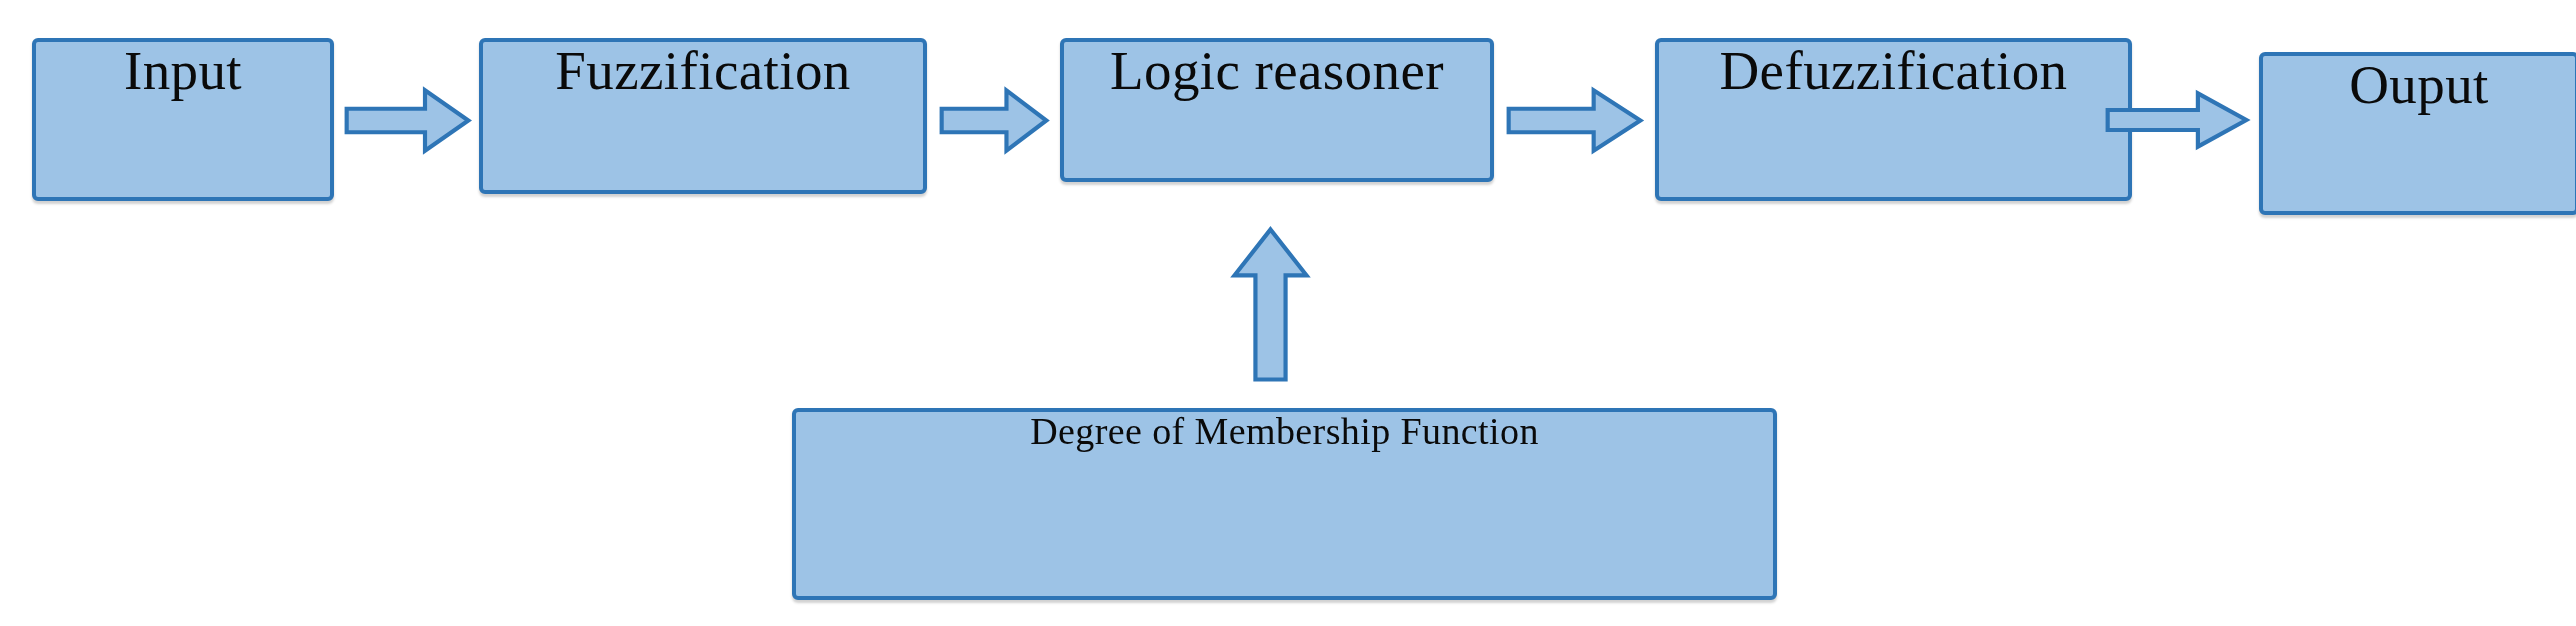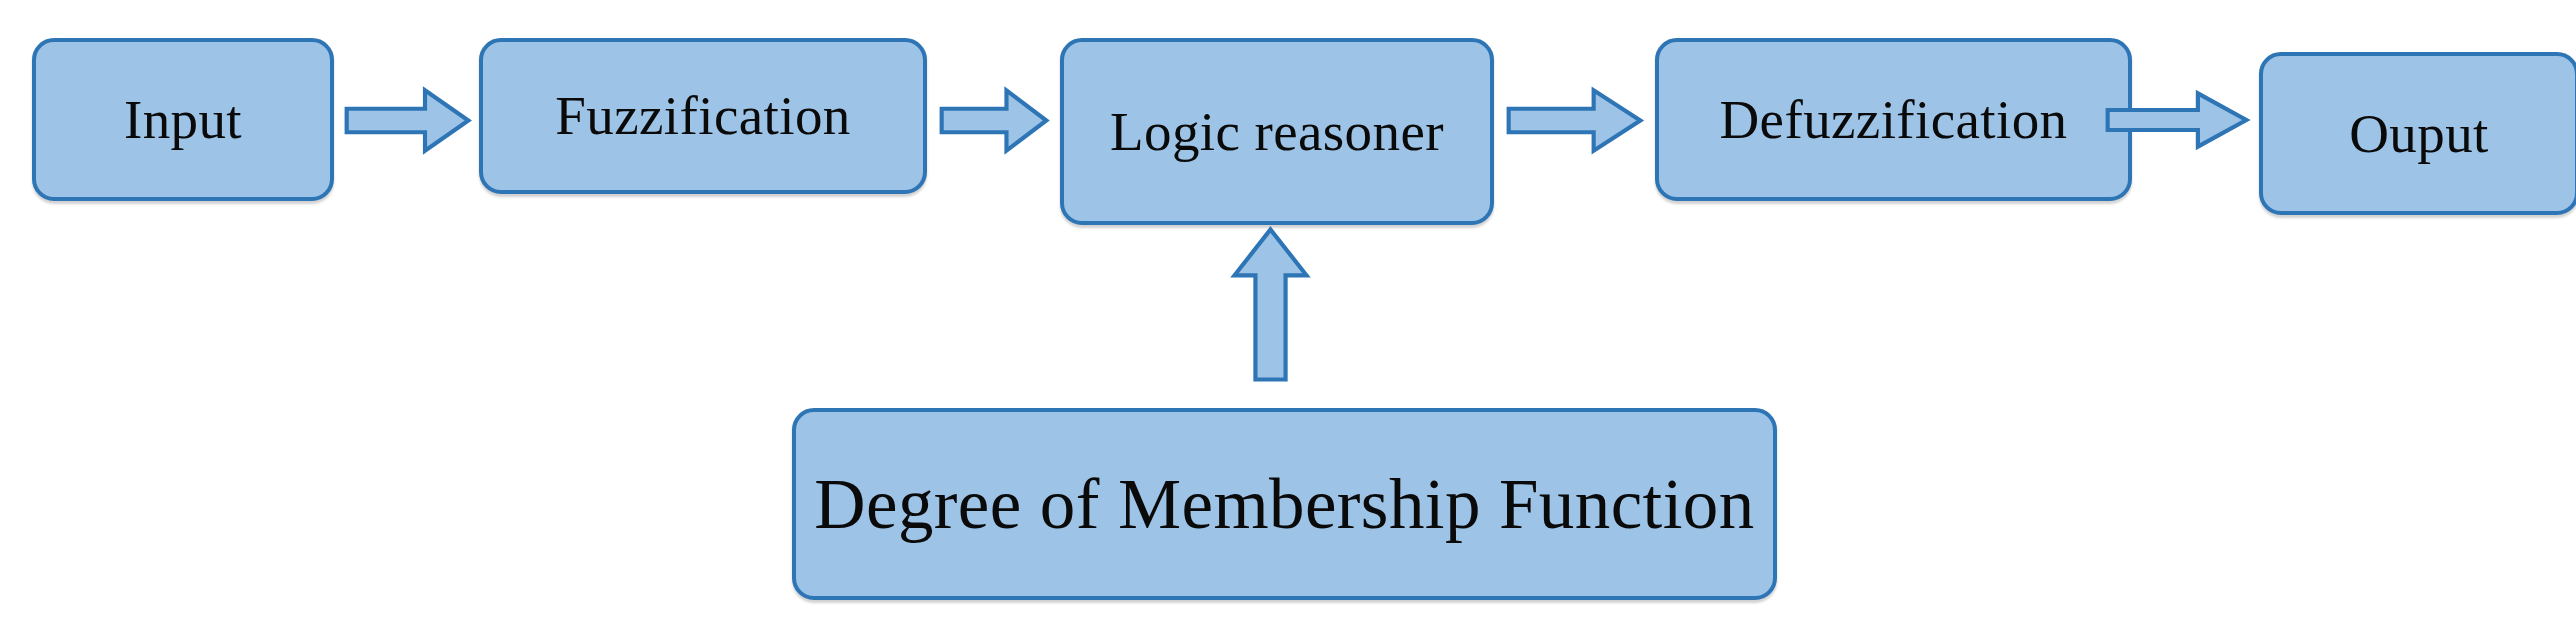--- a/index.html
+++ b/index.html
@@ -16,23 +16,23 @@
     width: 2576px;
     height: 626px;
     background: #ffffff;
     overflow: hidden;
   }
   .node {
     position: absolute;
     box-sizing: border-box;
     background: #9DC3E6;
     border: 4.2px solid #2E75B6;
-    border-radius: 22px;
+    border-radius: 6px;
     display: flex;
-    align-items: center;
+    align-items: flex-start;
     justify-content: center;
     box-shadow: 0 2.5px 2.5px rgba(0,0,0,0.18);
   }
   .node-label {
     color: #0a0a0a;
     font-family: "Liberation Serif", "DejaVu Serif", serif;
     font-size: 55px;
     line-height: 1.05;
     letter-spacing: 0.4px;
     white-space: nowrap;
@@ -48,25 +48,25 @@
   }
   .arrow svg polygon {
     fill: #9DC3E6;
     stroke: #2E75B6;
     stroke-width: 5;
     stroke-linejoin: miter;
   }
   
   #n-input        { left: 32px;   top: 38px;  width: 302px;  height: 163px; }
   #n-fuzzification{ left: 479px;  top: 38px;  width: 448px;  height: 156px; }
-  #n-logic        { left: 1060px; top: 38px;  width: 434px;  height: 187px; }
+  #n-logic        { left: 1060px; top: 38px;  width: 434px;  height: 144px; }
   #n-defuzz       { left: 1655px; top: 38px;  width: 477px;  height: 163px; }
   #n-output       { left: 2259px; top: 52px;  width: 320px;  height: 163px; }
   #n-dom          { left: 792px;  top: 408px; width: 985px; height: 192px; }
-  #n-dom .node-label { font-size: 71px; }
+  #n-dom .node-label { font-size: 38px; }
 
   #a1 { left: 345px;  top: 87px; width: 125px; height: 67px; }
   #a2 { left: 940px; top: 87px; width: 108px; height: 67px; }
   #a3 { left: 1507px; top: 87px; width: 135px; height: 67px; }
   #a4 { left: 2106px; top: 90px; width: 142px; height: 60px; }
   #a5 { left: 1232px; top: 227px; width: 77px;  height: 155px; }
 </style>
 </head>
 <body>
 

